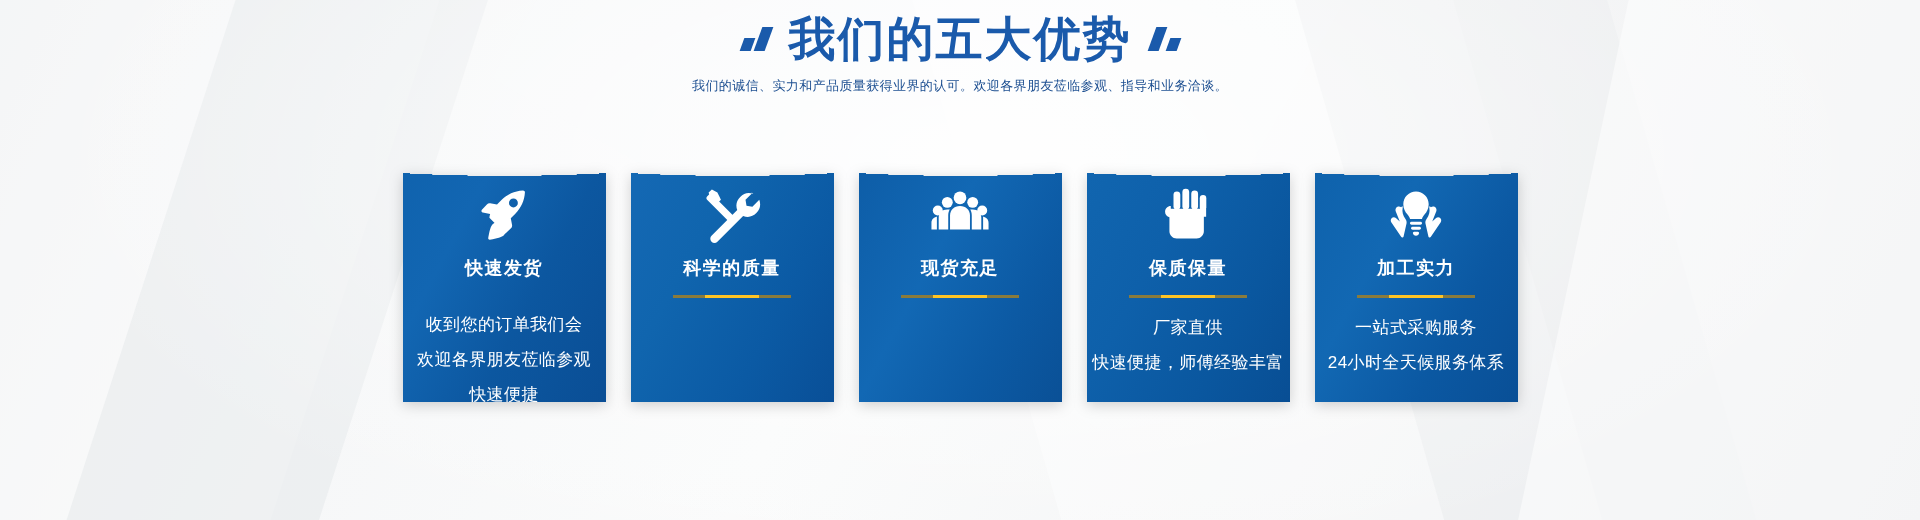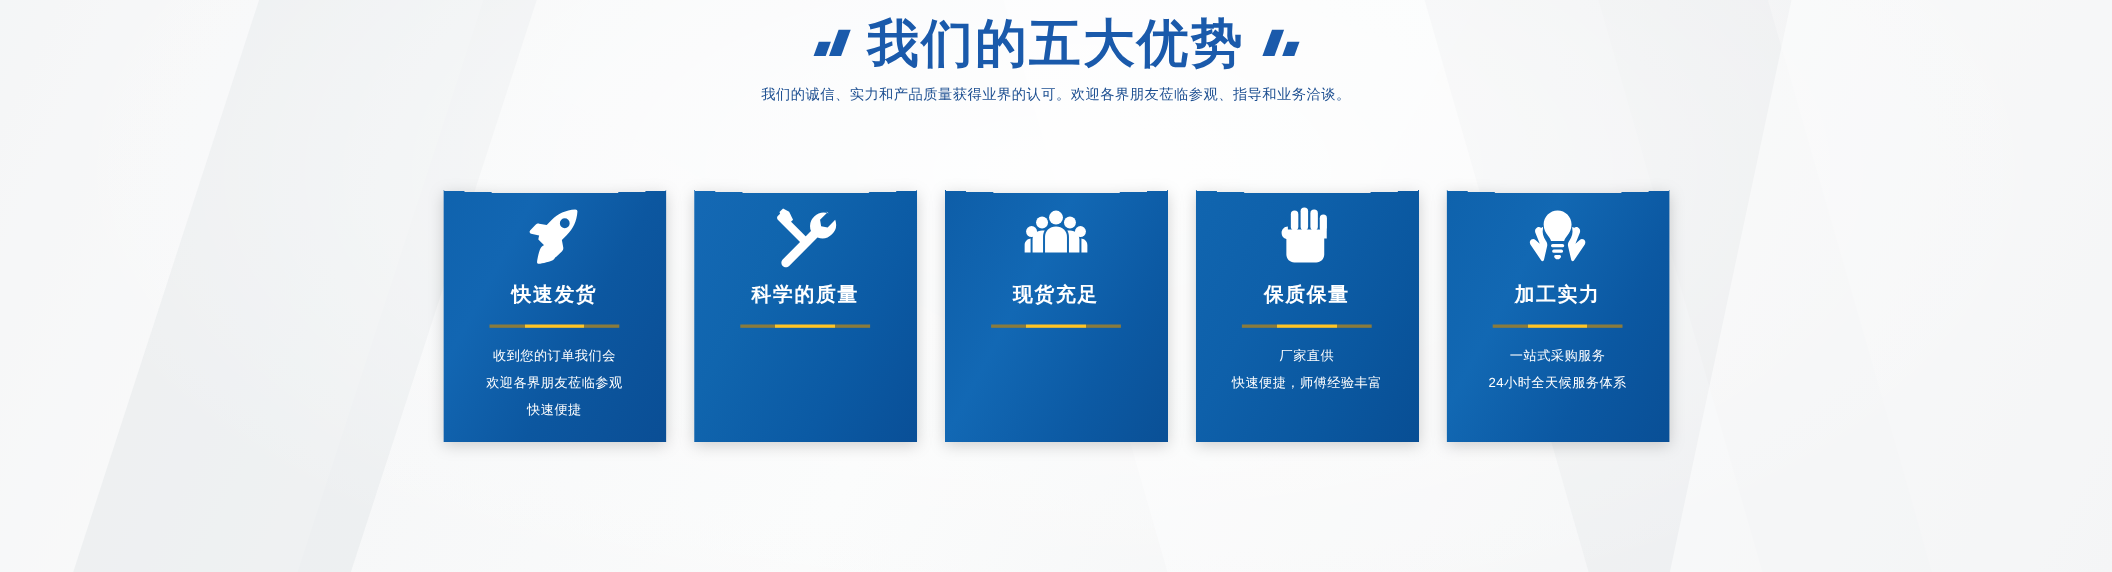--- a/index.html
+++ b/index.html
@@ -83,21 +83,21 @@
   .card-icon svg { width:100%; height:100%; fill:#ffffff; }
   .card-title {
     margin-top:12px; font-size:18px; font-weight:bold; color:#ffffff;
     letter-spacing:1.5px;
   }
   .divider {
     margin-top:15px; width:118px; height:3px;
     background:linear-gradient(90deg,#8a7b3c 0%,#8a7b3c 27%,#ffc425 27%,#ffc425 73%,#8a7b3c 73%,#8a7b3c 100%);
   }
   .card-body {
-    margin-top:13px; font-size:12px; color:#ffffff; line-height:2.05;
+    margin-top:13px; font-size:17px; color:#ffffff; line-height:2.05;
     text-align:center; letter-spacing:.4px;
   }
 </style>
 </head>
 <body>
 
 <div id="bg-layer">
   <div class="bg-base"></div>
   <div class="bg-shape s1"></div>
   <div class="bg-shape s2"></div>

